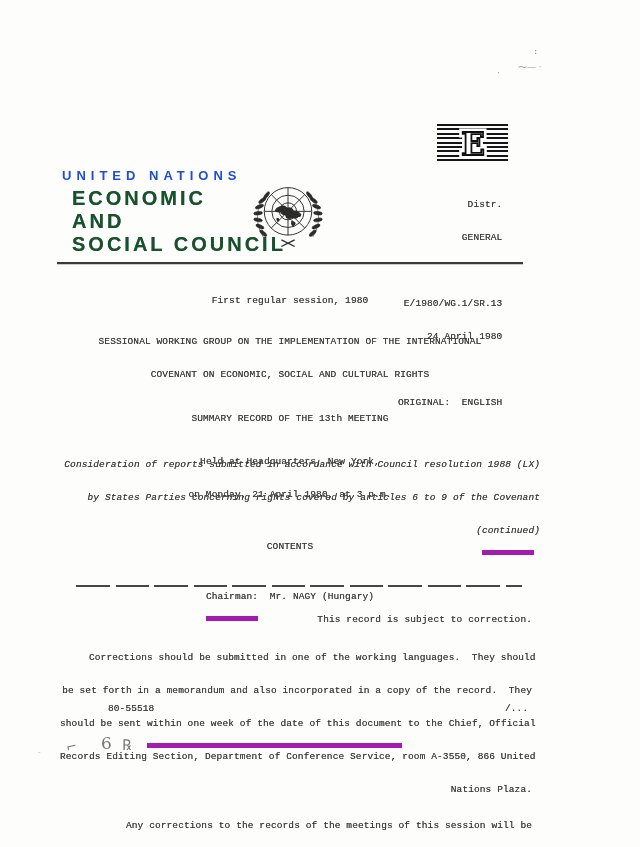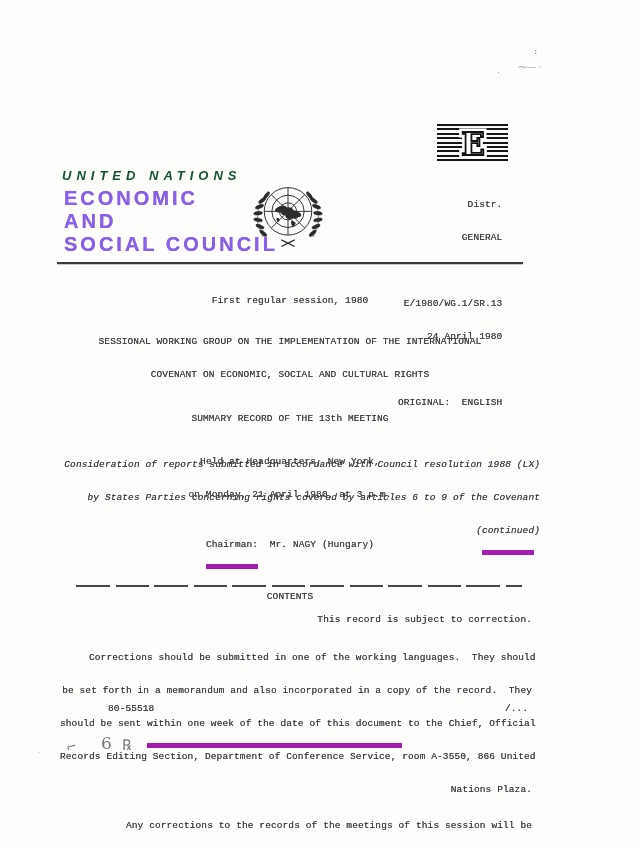--- a/index.html
+++ b/index.html
@@ -13,25 +13,25 @@
     letter-spacing:.1px;
     text-shadow:0 0 .5px rgba(70,70,70,.85);
     text-align:right;
   }
   .abs{position:absolute;}
 
   
   .org-name{
     left:62px; top:168px;
     font-family:"Liberation Sans", sans-serif;
-    font-style:italic; font-weight:bold; font-size:13px;
-    letter-spacing:5px; color:#14532d;
+    font-weight:bold; font-size:13px;
+    letter-spacing:5px; color:#1d4ed8;
   }
-  .council{left:64px; top:187px; font-family:"Liberation Sans", sans-serif;
-    font-size:20px; letter-spacing:3px; color:#8b5cf6; line-height:23px;
+  .council{left:72px; top:187px; font-family:"Liberation Sans", sans-serif;
+    font-size:20px; letter-spacing:3px; color:#14532d; line-height:23px;
     font-weight:bold; text-shadow:0 0 .4px rgba(20,20,20,.6);}
   .council div{height:23px;}
 
   
   .ebox{
     left:437px; top:124px; width:71px; height:38px;
     background:repeating-linear-gradient(to bottom,#161616 0 2px,#fbfbfb 2px 4.4px);
   }
   .ebox svg{position:absolute; left:0; top:0;}
 
@@ -126,22 +126,22 @@
 
   <div class="abs rule"></div>
 
   <div class="abs center-block mono">
     <div>First regular session, 1980</div>
     <div style="margin-top:8px;">SESSIONAL WORKING GROUP ON THE IMPLEMENTATION OF THE INTERNATIONAL</div>
     <div>COVENANT ON ECONOMIC, SOCIAL AND CULTURAL RIGHTS</div>
     <div style="margin-top:11px;">SUMMARY RECORD OF THE 13th MEETING</div>
     <div style="margin-top:10px;">Held at Headquarters, New York,</div>
     <div>on Monday, 21 April 1980, at 3 p.m.</div>
+    <div style="margin-top:19px;">CONTENTS</div>
     <div style="margin-top:17px;"><span class="u">Chairman:</span><span>  Mr. NAGY (Hungary)</span></div>
-    <div style="margin-top:19px;">CONTENTS</div>
   </div>
 
   <div class="abs contents-para mono">
     <div>Consideration of reports submitted in accordance with Council resolution 1988 (LX)</div>
     <div>by States Parties concerning rights covered by articles 6 to 9 of the Covenant</div>
     <div><span>(</span><span class="u">continued</span><span>)</span></div>
   </div>
 
   <div class="abs fn-divider"></div>
 

